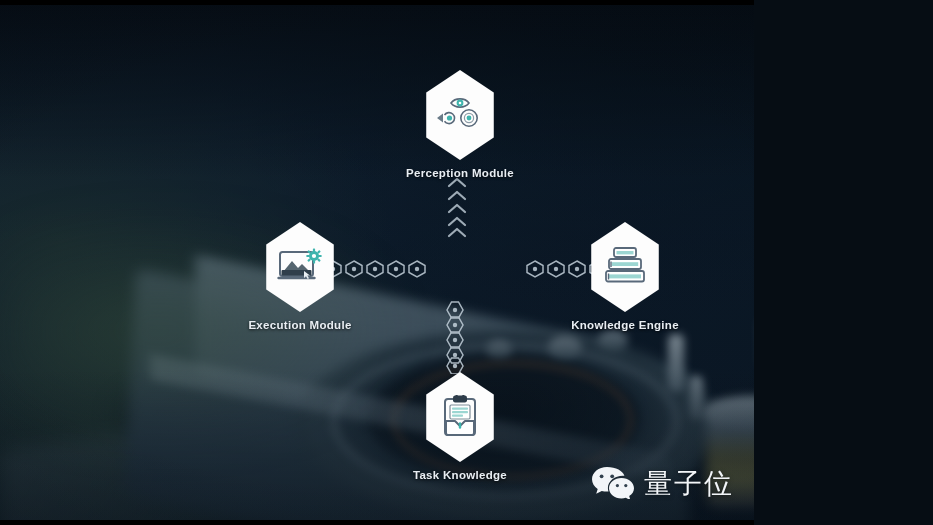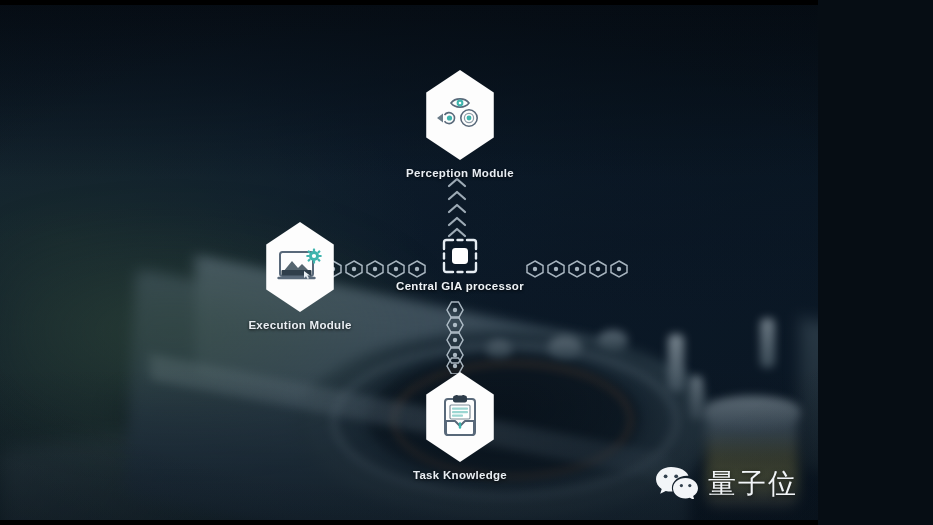--- a/index.html
+++ b/index.html
@@ -4,21 +4,21 @@
 <style>
   * { margin:0; padding:0; box-sizing:border-box; }
   html, body {
     width:933px; height:525px; overflow:hidden;
     background:#060d14;
     font-family:"Liberation Sans", sans-serif;
   }
 
   #stage {
     position:relative;
-    width:818px; height:525px;
+    width:754px; height:525px;
     overflow:hidden;
     background:#0b1724;
     text-decoration:underline;
   }
 
   
   .bg-layer { position:absolute; inset:0; }
 
   .bg-base {
     background:
@@ -387,20 +387,49 @@
               </g>
 
               <path d="M27 24 L27 31 L29 29.2 L30.6 32 L32 31.2 L30.4 28.6 L33 28.4 Z" fill="#e8eef3"></path>
             </svg>
           </span>
         </div>
       </div>
       <div class="node-label">Execution Module</div>
     </div>
 
+    <div class="node" id="node-knowledge">
+      <div class="hex-wrap">
+        <div class="hex big">
+          <span>
+            <svg width="44" height="42" viewBox="0 0 44 42" class="svg-ic">
+
+              <g transform="translate(11,2)">
+                <rect x="0" y="0" width="22" height="9" rx="2" fill="#ffffff" stroke="#59697a" stroke-width="1.8"></rect>
+                <rect x="2.5" y="3" width="17" height="3.4" fill="#9cd6d2"></rect>
+              </g>
+
+              <g transform="translate(6,13)">
+                <rect x="0" y="0" width="32" height="10" rx="2" fill="#ffffff" stroke="#59697a" stroke-width="1.8"></rect>
+                <rect x="2.8" y="3.2" width="26.4" height="3.8" fill="#9cd6d2"></rect>
+              </g>
+
+              <g transform="translate(3,25)">
+                <rect x="0" y="0" width="38" height="10.5" rx="2" fill="#ffffff" stroke="#59697a" stroke-width="1.8"></rect>
+                <rect x="3" y="3.4" width="32" height="4" fill="#9cd6d2"></rect>
+              </g>
+
+              <path d="M8 15.5 L8 21" stroke="#59697a" stroke-width="1.4"></path>
+              <path d="M5.5 27.5 L5.5 33.5" stroke="#59697a" stroke-width="1.4"></path>
+            </svg>
+          </span>
+        </div>
+      </div>
+      <div class="node-label">Knowledge Engine</div>
+    </div>
 
     <div class="node" id="node-task">
       <div class="hex-wrap">
         <div class="hex big">
           <span>
             <svg width="38" height="44" viewBox="0 0 38 44" class="svg-ic">
 
               <rect x="4" y="4" width="30" height="36" rx="3" fill="none" stroke="#59697a" stroke-width="2"></rect>
 
               <rect x="12" y="0.5" width="14" height="7" rx="2.2" fill="#2e3d4a"></rect>
@@ -415,40 +444,20 @@
 
               <path d="M5 26 L14 26 L19 31 L24 26 L33 26 L33 38 a2 2 0 0 1 -2 2 L7 40 a2 2 0 0 1 -2 -2 Z" fill="#ffffff" stroke="#59697a" stroke-width="2" stroke-linejoin="round"></path>
               <path d="M19 28.5 L19 32.5" stroke="#3fb4ad" stroke-width="2.4" stroke-linecap="round"></path>
             </svg>
           </span>
         </div>
       </div>
       <div class="node-label">Task Knowledge</div>
     </div>
 
-    <div class="node" id="node-central">
-      <span>
-        <svg width="36" height="36" viewBox="0 0 36 36" class="svg-ic" style="margin:0 auto;">
-
-          <g fill="none" stroke="#e6edf3" stroke-width="2.4" stroke-linecap="round">
-            <path d="M2 11 L2 4.5 Q2 2 4.5 2 L11 2"></path>
-            <path d="M25 2 L31.5 2 Q34 2 34 4.5 L34 11"></path>
-            <path d="M34 25 L34 31.5 Q34 34 31.5 34 L25 34"></path>
-            <path d="M11 34 L4.5 34 Q2 34 2 31.5 L2 25"></path>
-            <path d="M15.5 2 L20.5 2"></path>
-            <path d="M34 15.5 L34 20.5"></path>
-            <path d="M15.5 34 L20.5 34"></path>
-            <path d="M2 15.5 L2 20.5"></path>
-          </g>
-
-          <rect x="10" y="10" width="16" height="16" rx="3.4" fill="#ffffff"></rect>
-        </svg>
-      </span>
-      <div class="proc-label">Central GIA processor</div>
-    </div>
 
   </div>
 
   <div id="watermark">
     <span>
       <svg width="44" height="34" viewBox="0 0 44 34">
         <g fill="#f2f5f8">
           <path d="M16 2 C7.7 2 1 7.5 1 14.3 c0 3.9 2.2 7.4 5.7 9.6 L5.2 28.8 l5.6 -2.9 c1.6 .4 3.4 .7 5.2 .7 .5 0 1 0 1.5 -.1 -.4 -1.1 -.6 -2.2 -.6 -3.4 0 -6.8 6.7 -12.3 15 -12.3 .5 0 1 0 1.5 .1 C32.2 6 24.8 2 16 2 Z"></path>
           <circle cx="10.6" cy="11.3" r="1.9" fill="#32414e"></circle>
           <circle cx="21.2" cy="11.3" r="1.9" fill="#32414e"></circle>

